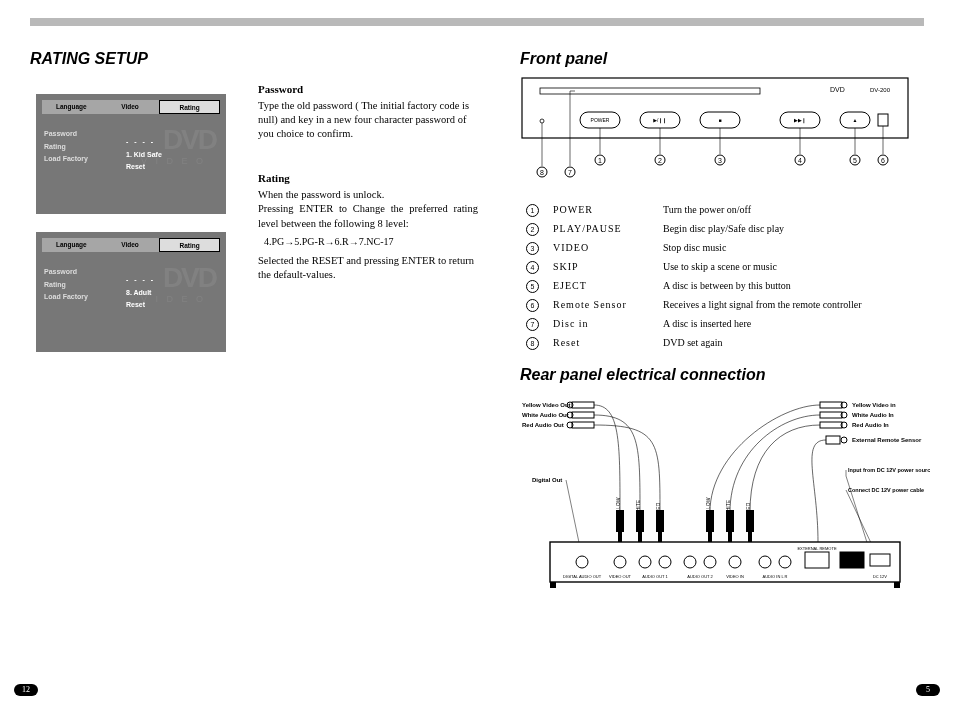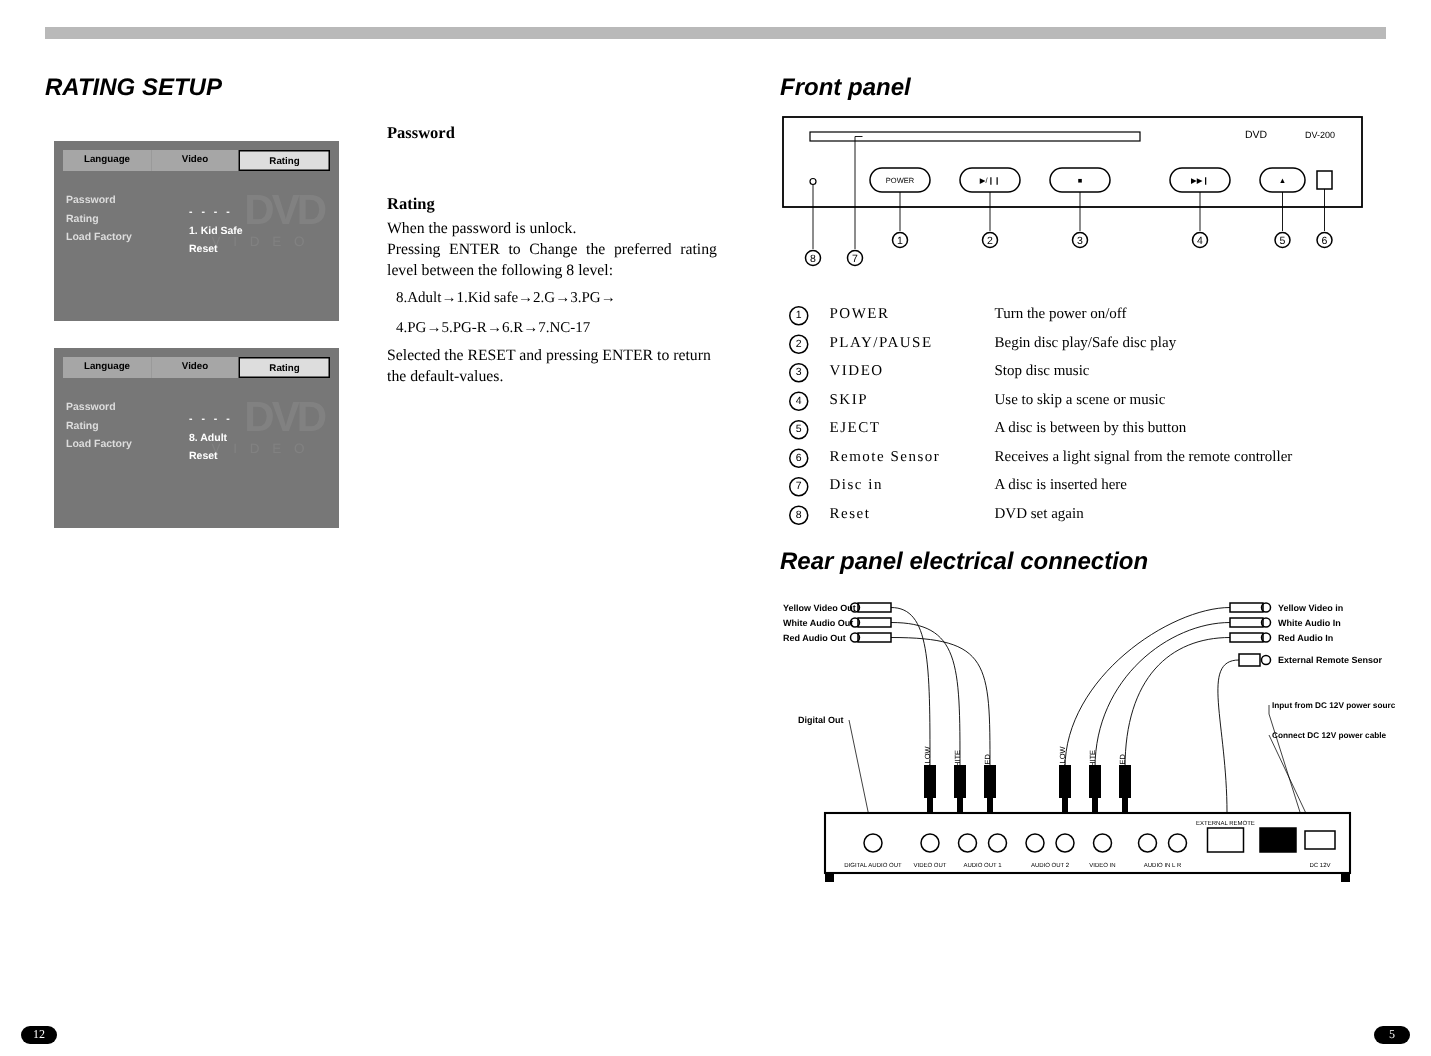--- a/index.html
+++ b/index.html
@@ -241,29 +241,27 @@
           <div class="osd-opts">
             <div class="dashes">- - - -</div>
             <div>8. Adult</div>
             <div>Reset</div>
           </div>
         </div>
       </div>
 
       <div class="text-col">
         <h3 class="sub">Password</h3>
+        <div>Type the old  password  ( The initial factory code is null) and key in a new four character password of you choice to confirm.</div>
 
         <div style="height:24px"></div>
         <h3 class="sub">Rating</h3>
         <div>When the password is unlock.</div>
         <div style="text-align:justify">Pressing ENTER to Change the preferred rating level between the following 8 level:</div>
 
-        <div class="levels">
-          <span>8.Adult</span><span class="arrow"></span><span>1.Kid safe</span><span class="arrow"></span><span>2.G</span><span class="arrow"></span><span>3.PG</span><span class="arrow"></span>
-        </div>
         <div class="levels">
           <span>4.PG</span><span class="arrow"></span><span>5.PG-R</span><span class="arrow"></span><span>6.R</span><span class="arrow"></span><span>7.NC-17</span>
         </div>
 
         <div style="margin-top:6px">Selected  the  RESET and  pressing  ENTER  to  return  the  default-values.</div>
       </div>
     </div>
   </div>
 
   <div class="col-right">

